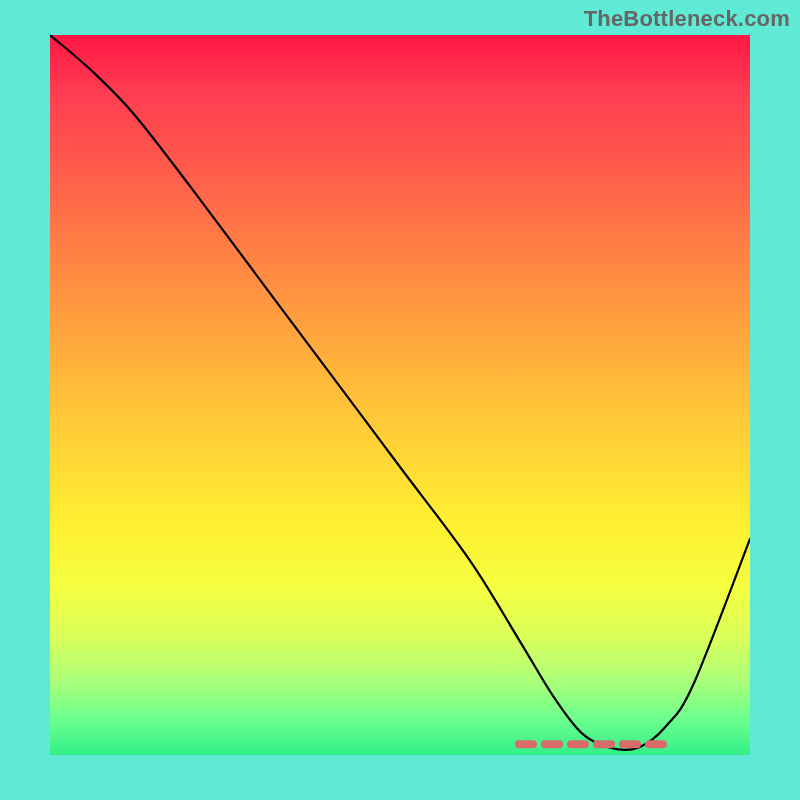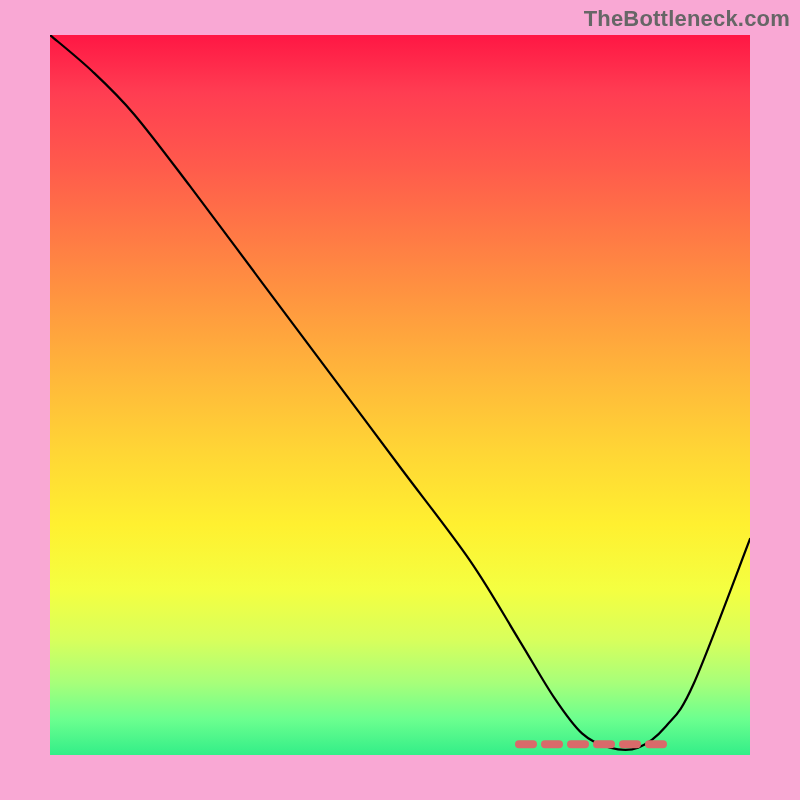--- a/index.html
+++ b/index.html
@@ -8,21 +8,21 @@
     width: 800px;
     height: 800px;
     background: #000;
     overflow: hidden;
     font-family: Arial, Helvetica, sans-serif;
   }
   .frame {
     position: relative;
     width: 800px;
     height: 800px;
-    background: #f9a8d4;
+    background: #5eead4;
   }
   .watermark {
     position: absolute;
     top: 6px;
     right: 10px;
     color: #666;
     font-size: 22px;
     font-weight: bold;
     letter-spacing: 0.2px;
     z-index: 5;

